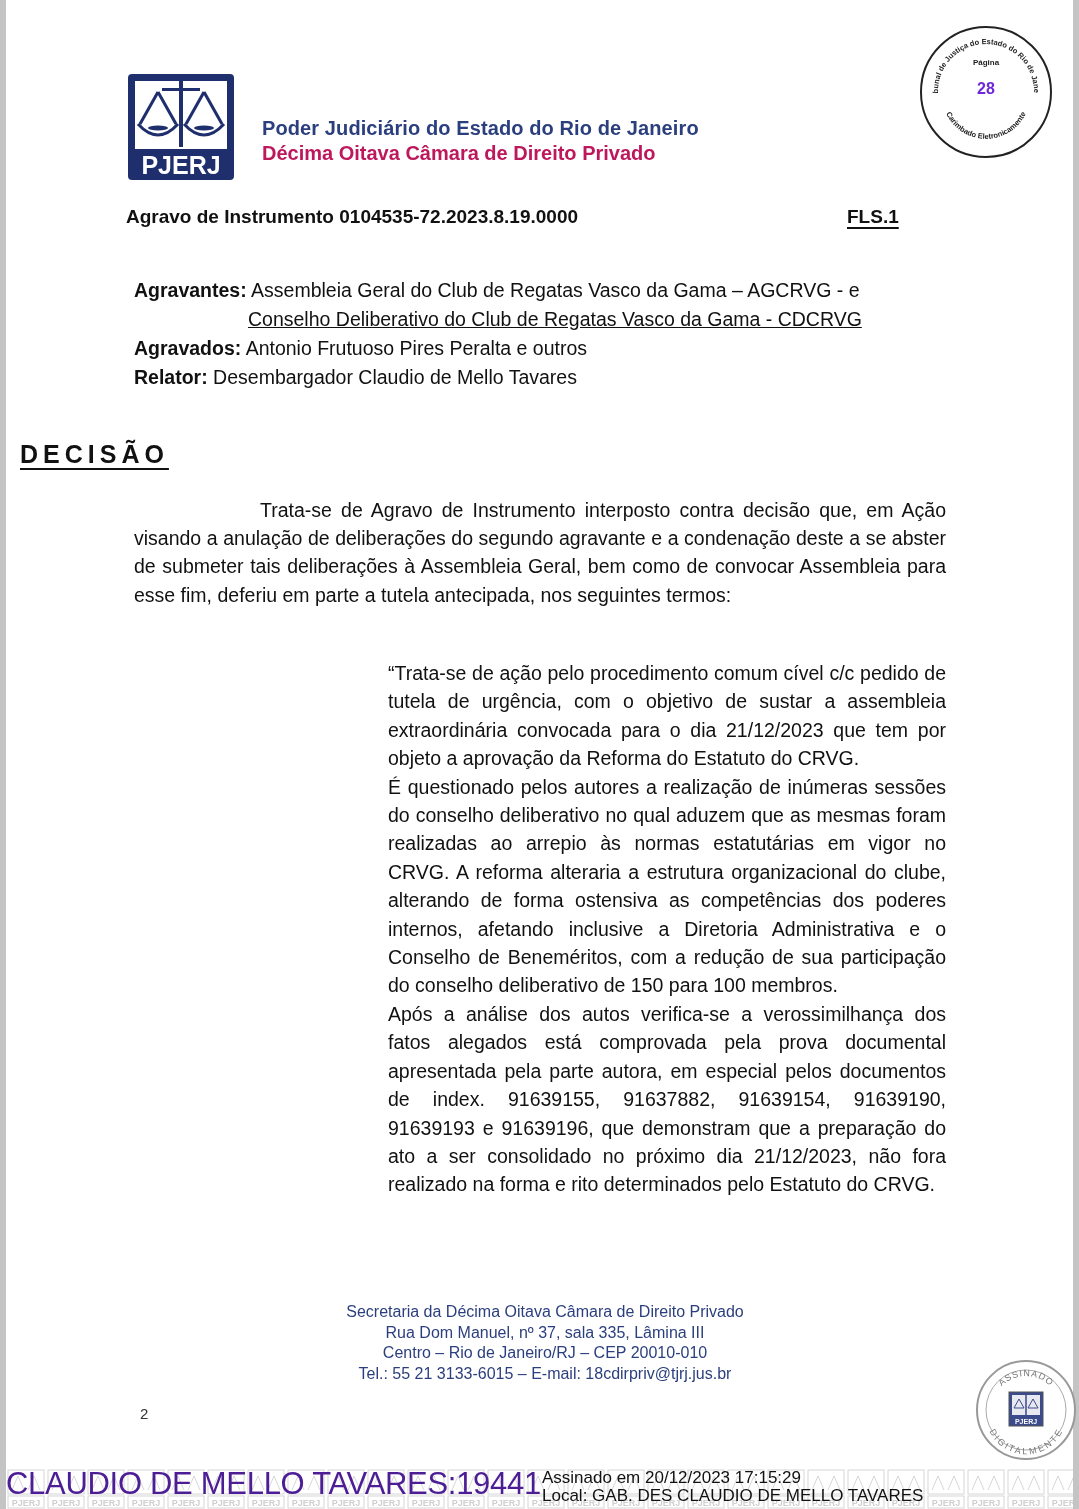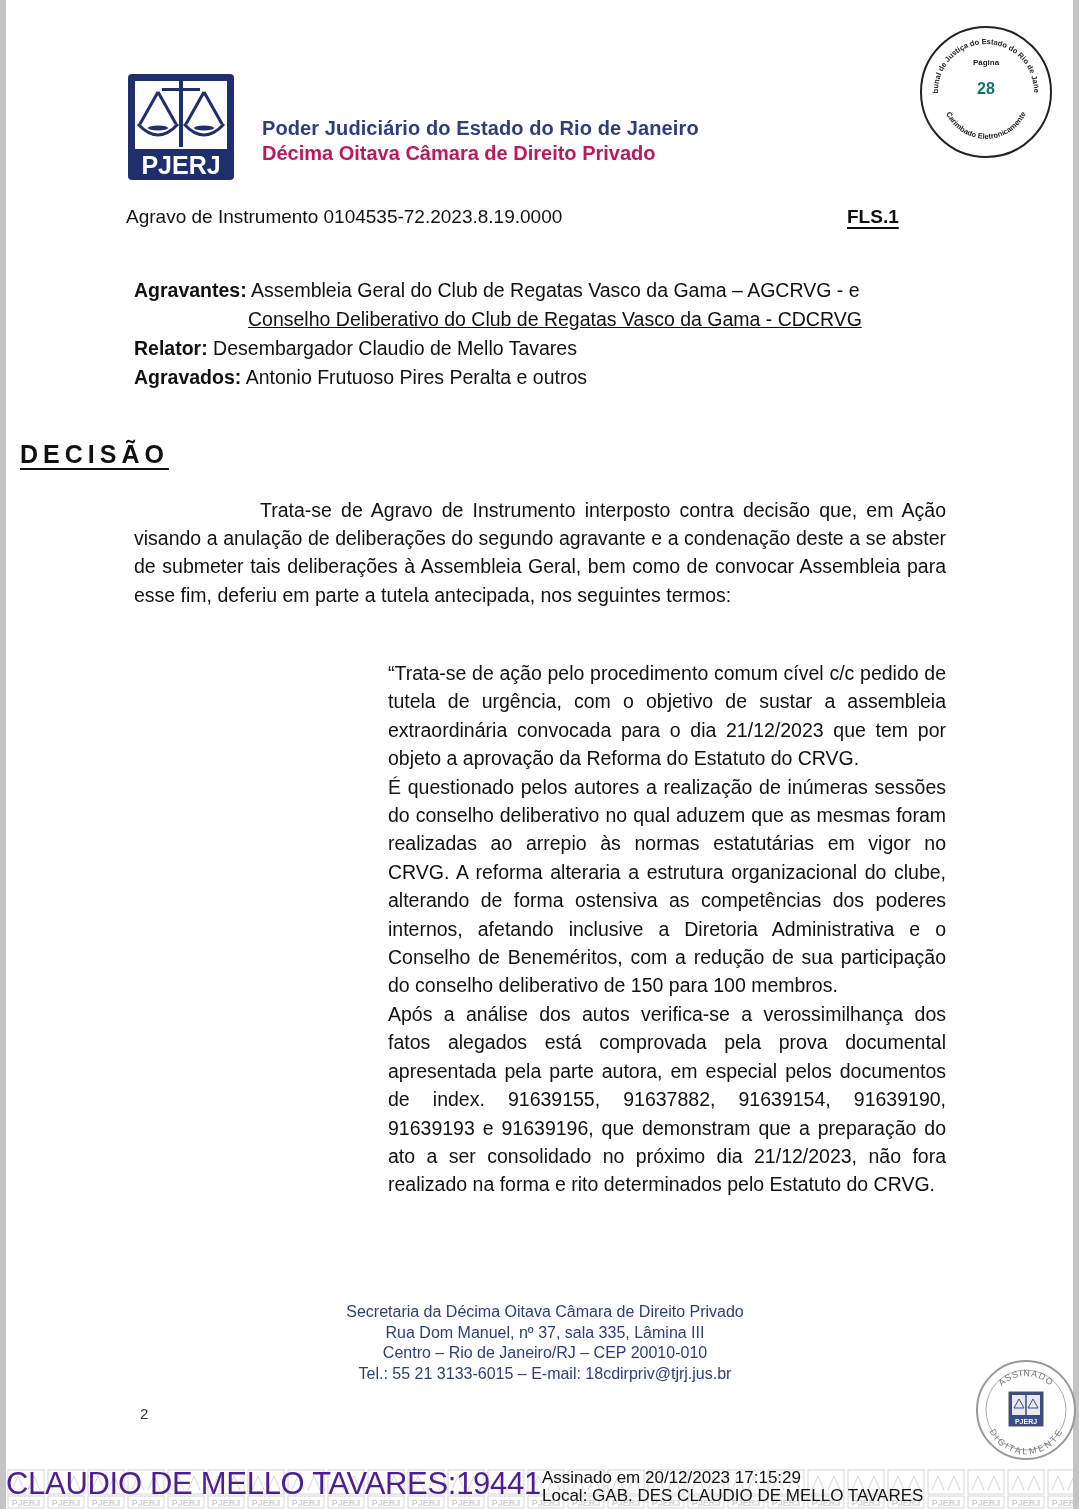--- a/index.html
+++ b/index.html
@@ -13,23 +13,23 @@
   .logo { position: absolute; left: 128px; top: 74px; width: 106px; height: 106px; background: #1f2f6e; border-radius: 4px; }
   .logo svg { display: block; }
 
   .header-text { position: absolute; left: 262px; top: 117px; }
   .header-line1 { font-size: 20px; font-weight: bold; color: #2b3f7e; letter-spacing: 0.1px; }
   .header-line2 { font-size: 20px; font-weight: bold; color: #be185d; margin-top: 2px; }
 
   .stamp { position: absolute; left: 920px; top: 26px; width: 128px; height: 128px; border: 2px solid #222; border-radius: 50%; background: #fff; }
   .stamp svg { position: absolute; left: 0; top: 0; }
   .stamp-label { position: absolute; left: 0; width: 128px; top: 30px; text-align: center; font-size: 8px; font-weight: bold; color: #222; }
-  .stamp-num { position: absolute; left: 0; width: 128px; top: 52px; text-align: center; font-size: 16px; font-weight: bold; color: #0f766e; }
+  .stamp-num { position: absolute; left: 0; width: 128px; top: 52px; text-align: center; font-size: 16px; font-weight: bold; color: #6d28d9; }
 
-  .case-line { position: absolute; left: 126px; top: 206px; font-size: 19px; font-weight: normal; text-align: right; }
+  .case-line { position: absolute; left: 126px; top: 206px; font-size: 19px; font-weight: bold; text-align: right; }
   .fls { position: absolute; left: 847px; top: 206px; font-size: 19px; font-weight: bold; text-decoration: underline; text-decoration-thickness: 2px; text-underline-offset: 4px; }
 
   .parties { position: absolute; left: 134px; top: 268px; font-size: 19.5px; line-height: 29px; width: 820px; margin-top: 8px; }
   .parties b { font-weight: bold; }
   .parties .indent { padding-left: 114px; text-decoration: underline; }
 
   .title { position: absolute; left: 0; width: 1079px; top: 440px; text-align: left; font-size: 25px; font-weight: bold; letter-spacing: 5px; padding-left: 16px; }
   .title span { text-decoration: underline; text-decoration-thickness: 2px; text-underline-offset: 5px; padding-left: 4px; }
 
   .intro { position: absolute; left: 134px; top: 496px; width: 812px; font-size: 19.5px; line-height: 28.2px; text-align: justify; }
@@ -97,26 +97,26 @@
 <div class="case-line">Agravo de Instrumento 0104535-72.2023.8.19.0000</div>
 <div class="fls">FLS.1</div>
 
 <div class="parties">
   <div>
     <b>Agravantes:</b>
     <span>Assembleia Geral do Club de Regatas Vasco da Gama – AGCRVG - e</span>
   </div>
   <div class="indent">Conselho Deliberativo do Club de Regatas Vasco da Gama - CDCRVG</div>
   <div>
+    <b>Agravados:</b>
+    <span>Antonio Frutuoso Pires Peralta e outros</span>
+  </div>
+  <div>
     <b>Relator:</b>
     <span>Desembargador Claudio de Mello Tavares</span>
-  </div>
-  <div>
-    <b>Agravados:</b>
-    <span>Antonio Frutuoso Pires Peralta e outros</span>
   </div>
 </div>
 
 <div class="title">
   <span>DECISÃO</span>
 </div>
 
 <div class="intro">
   <div class="first">Trata-se de Agravo de Instrumento interposto contra decisão que, em Ação visando a anulação de deliberações do segundo agravante e a condenação deste a se abster de submeter tais deliberações à Assembleia Geral, bem como de convocar Assembleia para esse fim, deferiu em parte a tutela antecipada, nos seguintes termos:</div>
 </div>

